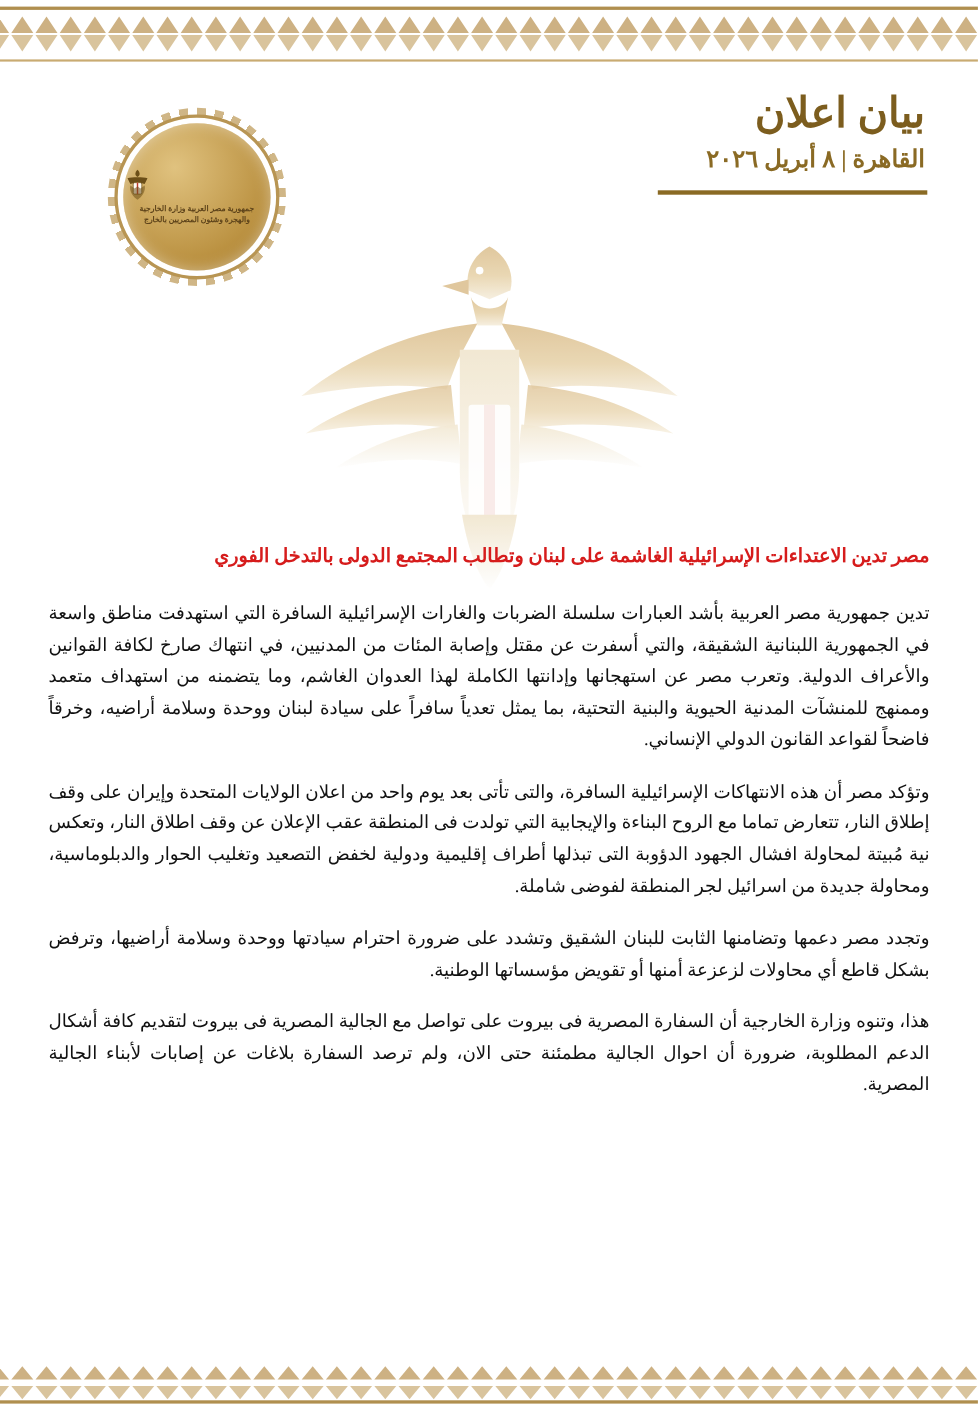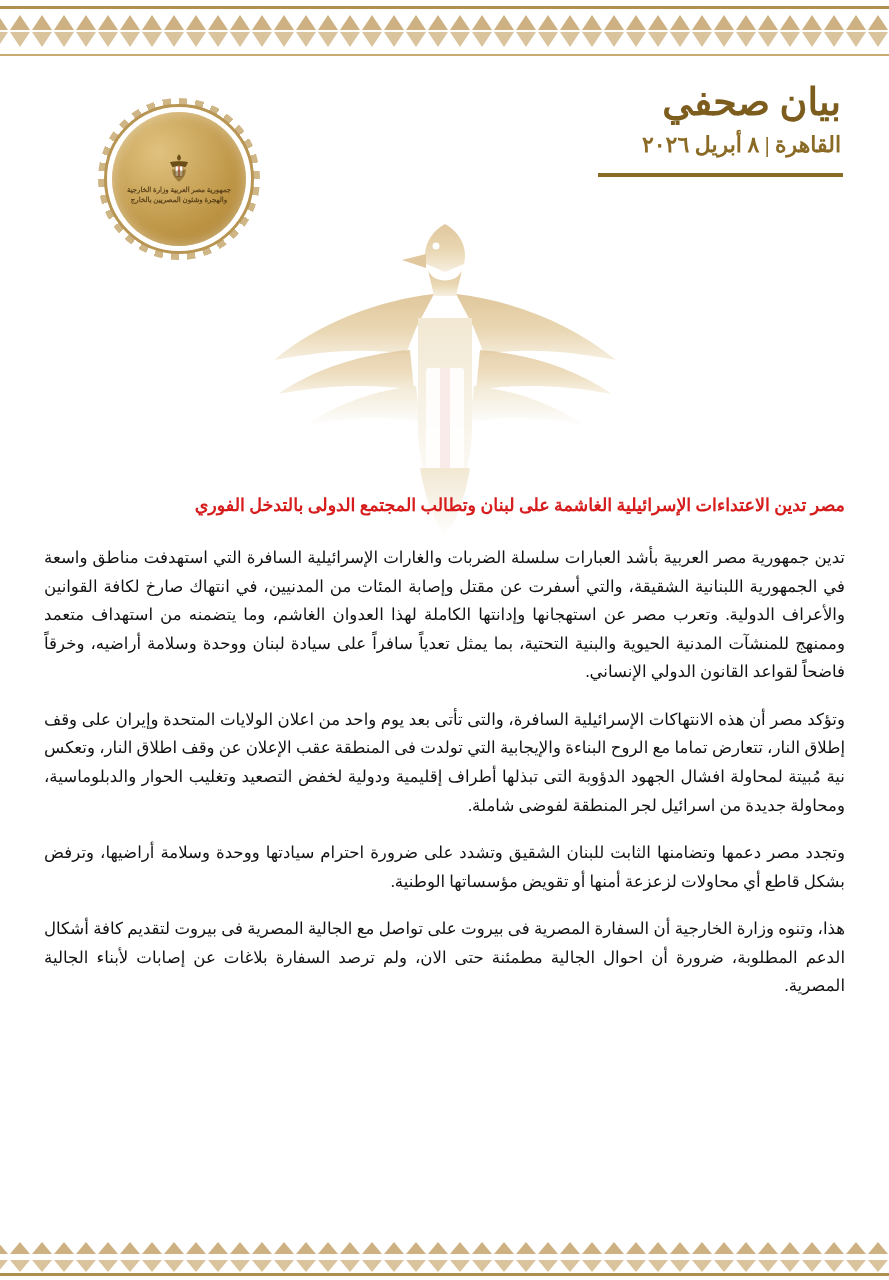--- a/index.html
+++ b/index.html
@@ -125,21 +125,21 @@
     background: #fff;
   }
   .seal-disc {
     position: absolute;
     inset: 14px;
     border-radius: 50%;
     background: radial-gradient(circle at 35% 30%, #e0c27f, #b98f3e 70%, #9d7429 100%);
     box-shadow: inset 0 0 14px rgba(255,255,255,.45);
     display: flex;
     flex-direction: column;
-    align-items: center;
+    align-items: flex-end;
     justify-content: center;
     text-align: center;
   }
   .seal-eagle {
     width: 26px;
     height: 30px;
     margin-bottom: 2px;
   }
   .seal-text {
     font-size: 7px;
@@ -292,21 +292,21 @@
         <div class="tri"></div>
         <div class="tri"></div>
         <div class="tri"></div>
         <div class="tri"></div>
         <div class="tri"></div>
       </div>
     <div class="band-rule r2"></div>
   </div>
 
   <div class="header">
-    <div class="doc-title">بيان صحفي</div>
+    <div class="doc-title">بيان اعلان</div>
     <div class="doc-date">القاهرة | ٨ أبريل ٢٠٢٦</div>
     <div class="title-rule"></div>
 
     <div class="seal-wrap">
       <div class="seal-ring"></div>
       <div class="seal-ring2"></div>
       <div class="seal-disc">
         <svg class="seal-eagle" viewBox="0 0 40 46">
           <path d="M20 2 C16 6 16 10 20 12 C24 10 24 6 20 2 Z" fill="#6b4e18"></path>
           <path d="M6 14 C12 12 28 12 34 14 L30 22 L20 19 L10 22 Z" fill="#6b4e18"></path>

